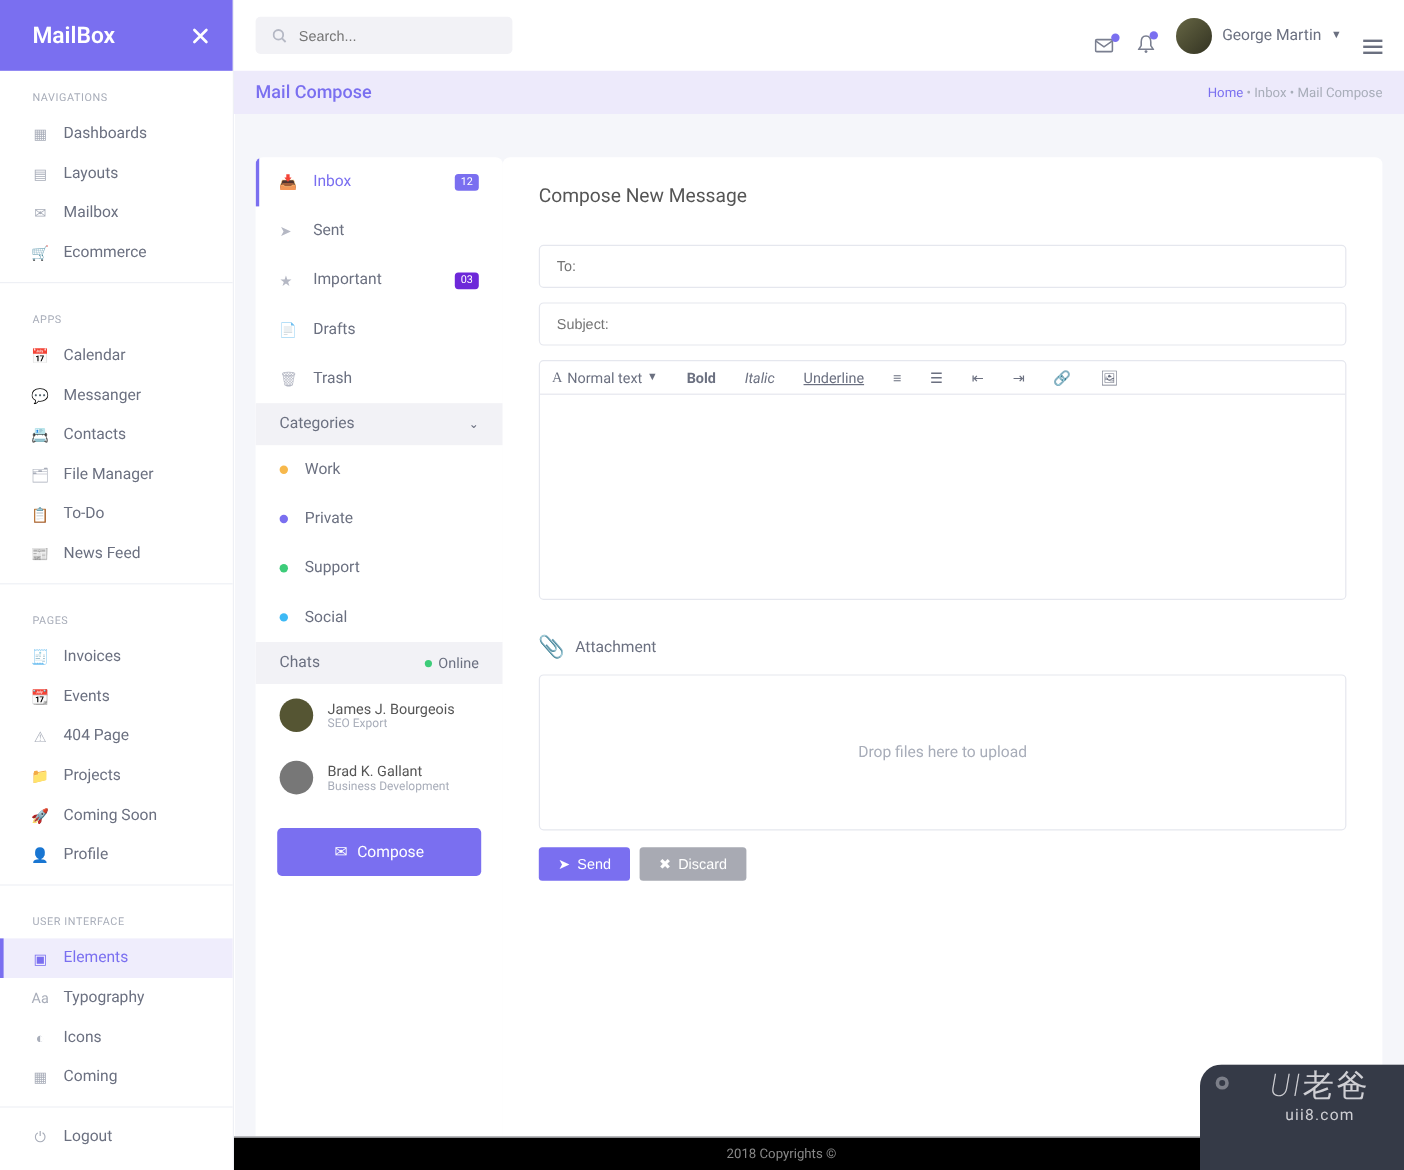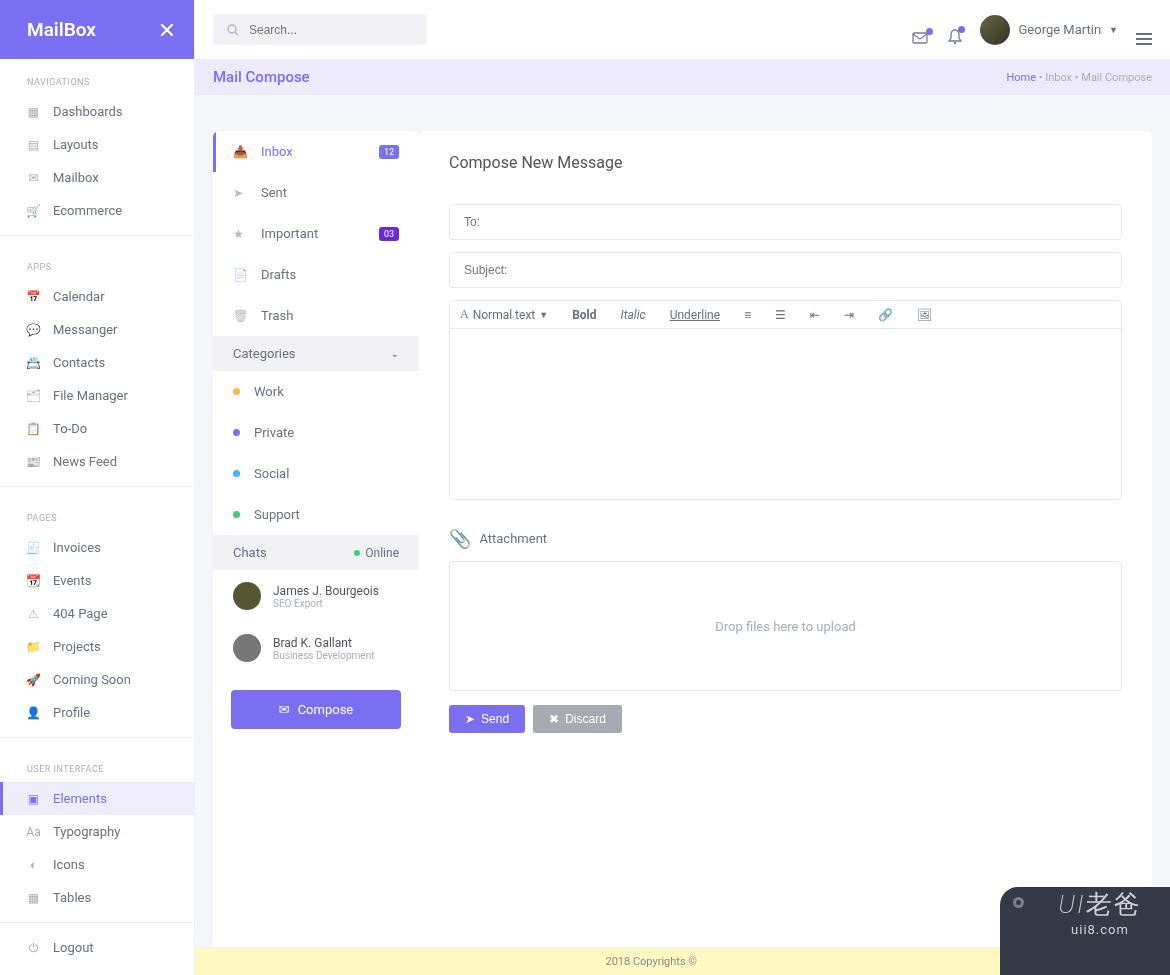--- a/index.html
+++ b/index.html
@@ -393,21 +393,21 @@
       color: #fff;
     }
     .btn-send { background: #7a6ff0; }
     .btn-discard { background: #a8aab3; }
     .footer {
       position: fixed;
       left: 195px;
       right: 0;
       bottom: 0;
       height: 28px;
-      background: #fef9c3;
+      background: #000000;
       border-top: 1px solid #eef0f5;
       display: flex;
       align-items: center;
       justify-content: center;
       font-size: 11px;
       color: #888;
     }
     .footer a { color: #7a6ff0; text-decoration: none; margin-top: 36px; }
     .watermark {
       position: fixed;
@@ -544,21 +544,21 @@
   <div class="nav-item">
       <span class="nav-icon">Aa</span>
       <span>Typography</span>
     </div>
   <div class="nav-item">
       <span class="nav-icon">◐</span>
       <span>Icons</span>
     </div>
   <div class="nav-item">
       <span class="nav-icon">▦</span>
-      <span>Tables</span>
+      <span>Coming</span>
     </div>
   <div class="nav-divider"></div>
 
   <div class="nav-item">
       <span class="nav-icon">⏻</span>
       <span>Logout</span>
     </div>
 </div>
 
 <div class="topbar">
@@ -641,26 +641,26 @@
     </div>
     <div class="cat-item">
         <span class="cat-dot" style="background:#f7b84b"></span>
         <span>Work</span>
       </div>
     <div class="cat-item">
         <span class="cat-dot" style="background:#7a6ff0"></span>
         <span>Private</span>
       </div>
     <div class="cat-item">
+        <span class="cat-dot" style="background:#3dcc79"></span>
+        <span>Support</span>
+      </div>
+    <div class="cat-item">
         <span class="cat-dot" style="background:#3db9f5"></span>
         <span>Social</span>
-      </div>
-    <div class="cat-item">
-        <span class="cat-dot" style="background:#3dcc79"></span>
-        <span>Support</span>
       </div>
 
     <div class="chats-header">
       <span>Chats</span>
       <span class="online-status">
         <span class="online-dot"></span>
         <span>Online</span>
       </span>
     </div>
     <div class="chat-item">

